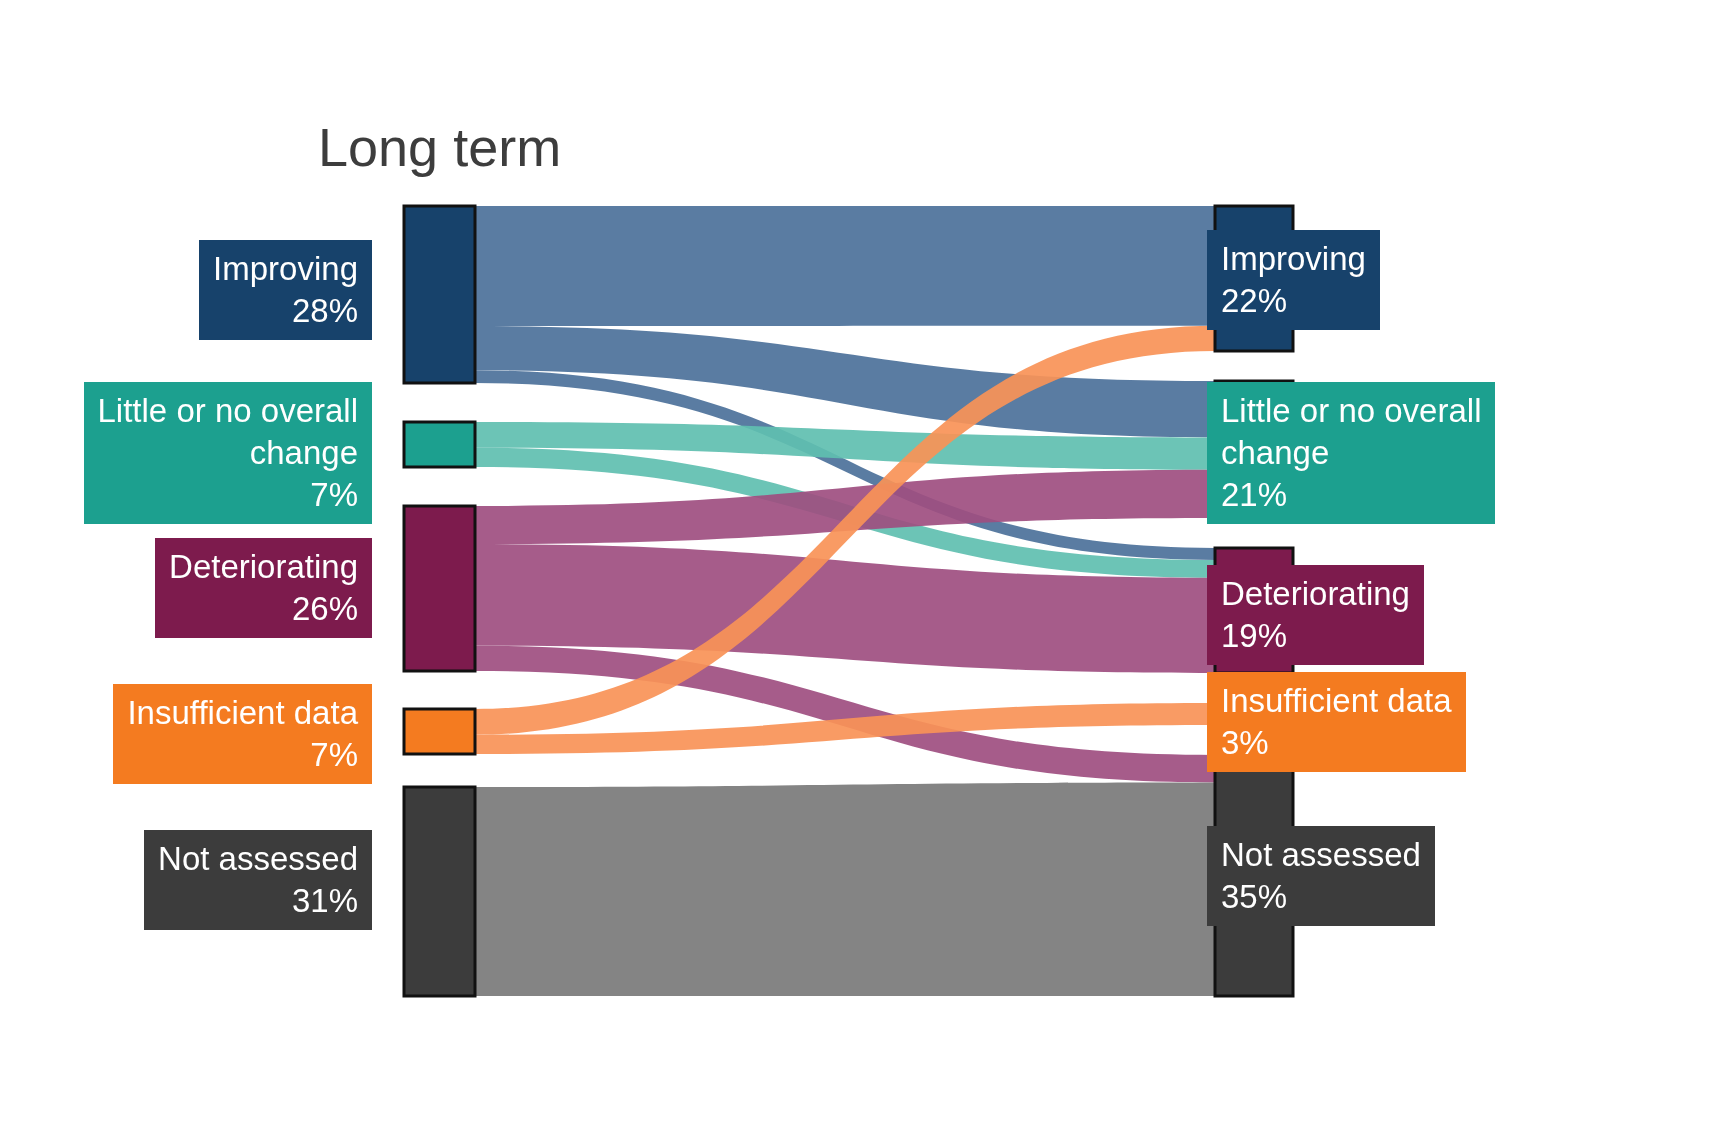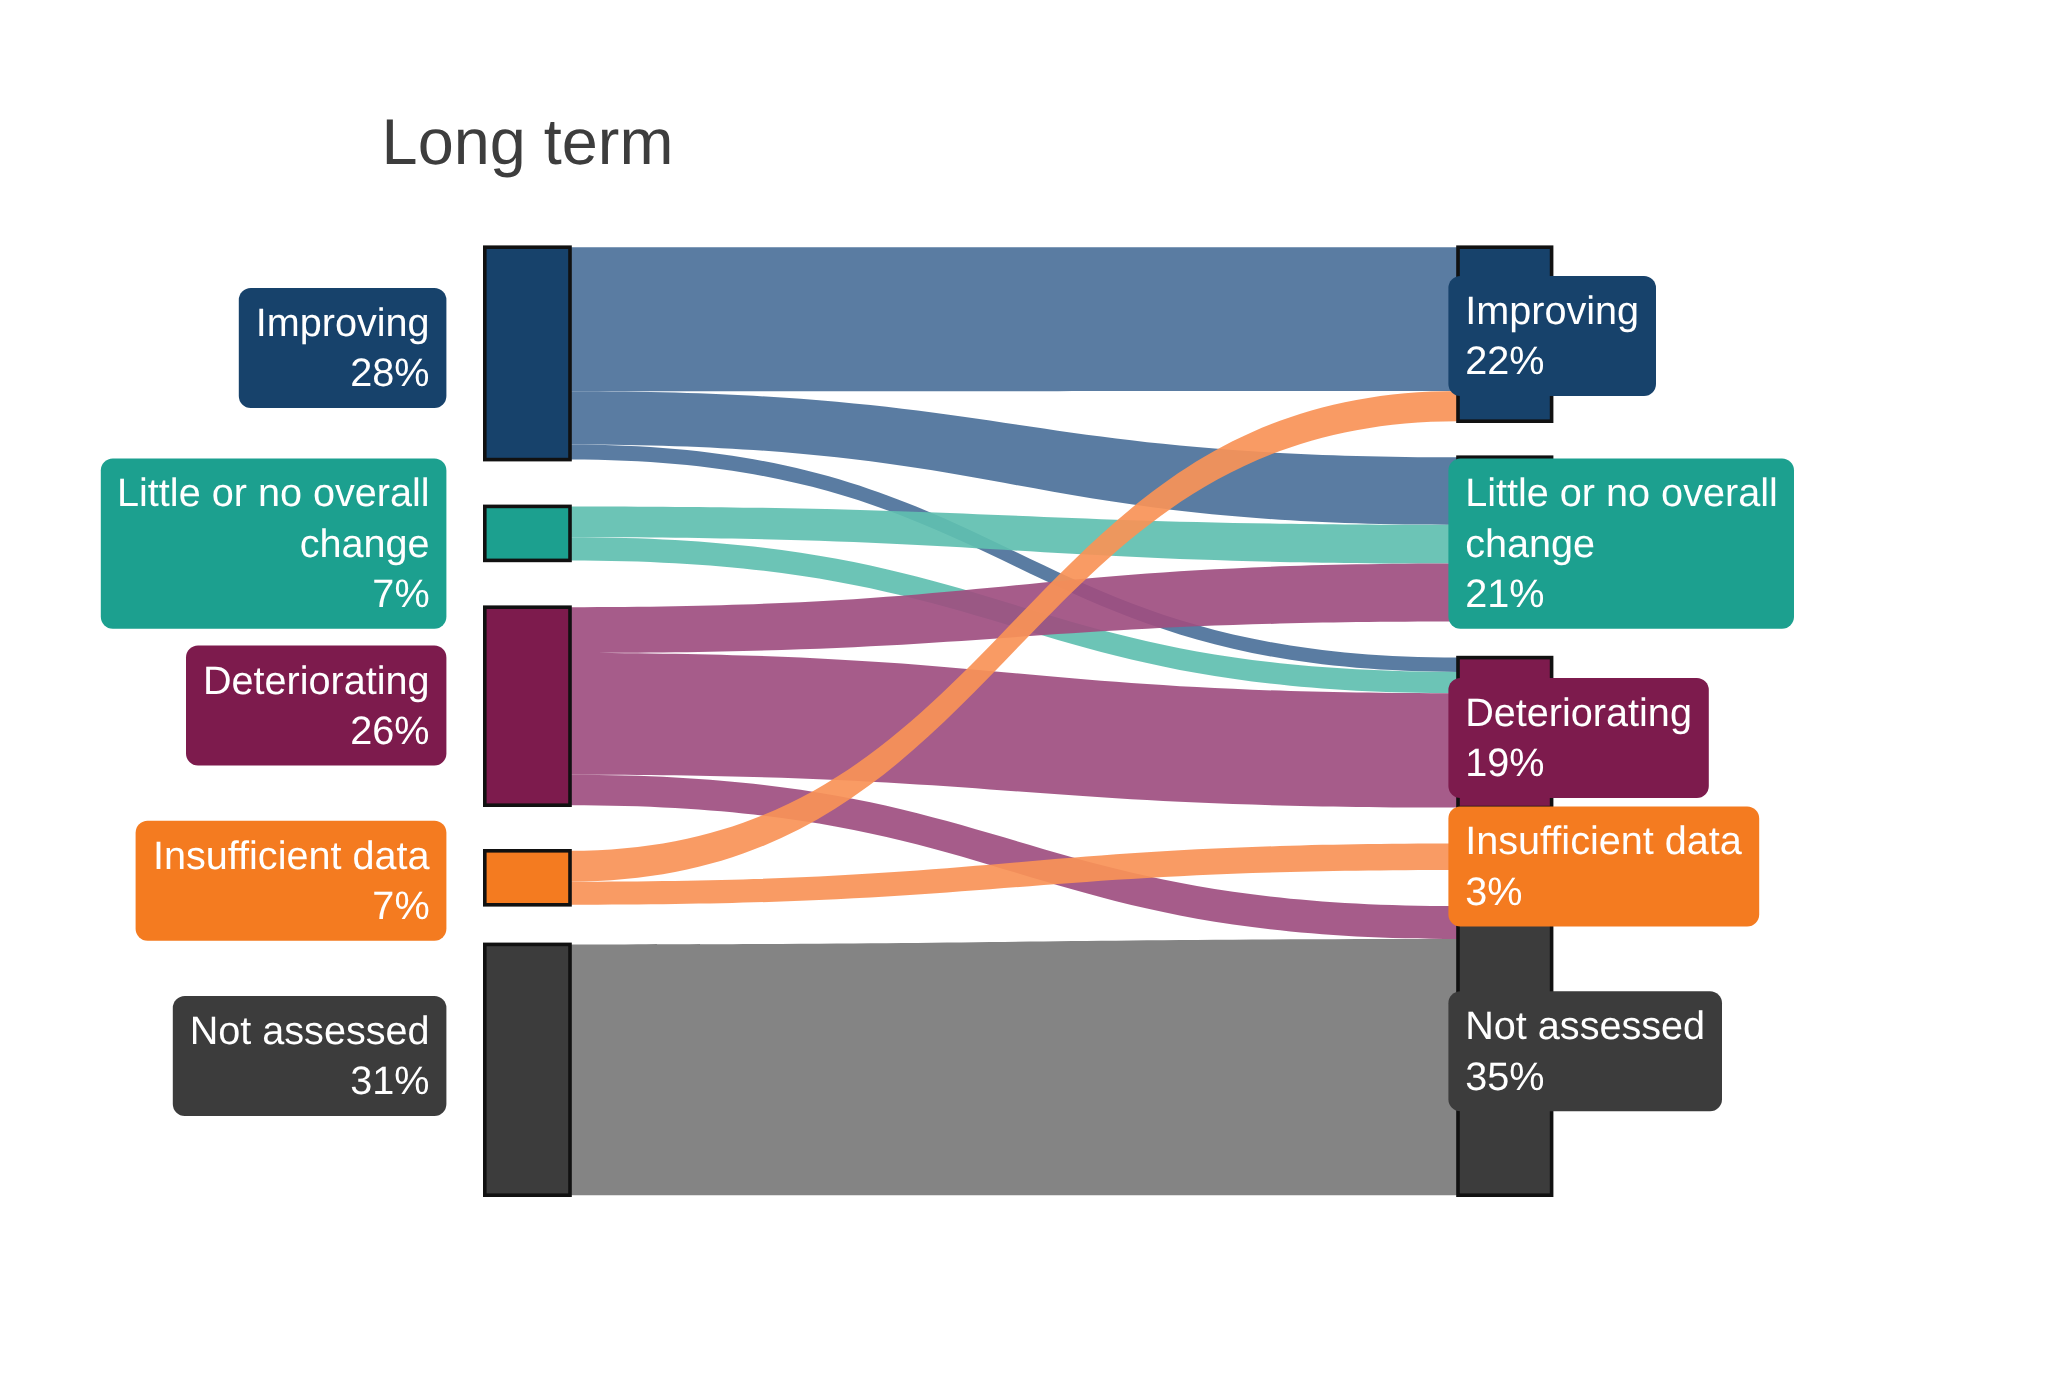--- a/index.html
+++ b/index.html
@@ -1,26 +1,26 @@
 <!DOCTYPE html>
 <html><head>
 <meta charset="utf-8">
 <style>
   html,body{margin:0;padding:0;background:#ffffff;}
   body{width:1719px;height:1146px;overflow:hidden;font-family:"Liberation Sans",sans-serif;}
   #stage{position:relative;width:1719px;height:1146px;background:#fff;}
   .col-title{
     position:absolute;color:#3d3d3d;font-size:54px;font-weight:400;
-    font-family:"Liberation Sans",sans-serif;white-space:nowrap;letter-spacing:0px;
+    font-family:"Liberation Sans",sans-serif;white-space:nowrap;letter-spacing:0px;margin-top:28px;
   }
   #title-left{left:318px;top:88px;}
   #title-right{left:1020px;top:88px;}
   svg#sankey{position:absolute;left:0;top:0;width:1719px;height:1146px;}
   .nodelabel{
-    position:absolute;border-radius:10px;color:#ffffff;
+    position:absolute;border-radius:0;color:#ffffff;
     font-size:33px;line-height:42px;font-family:"Liberation Sans",sans-serif;
     padding:8px 14px;box-sizing:border-box;white-space:pre-line;
   }
   .nodelabel.left{text-align:right;}
   .nodelabel.right{text-align:left;}
 </style>
 </head>
 <body>
 
 <div id="stage">

